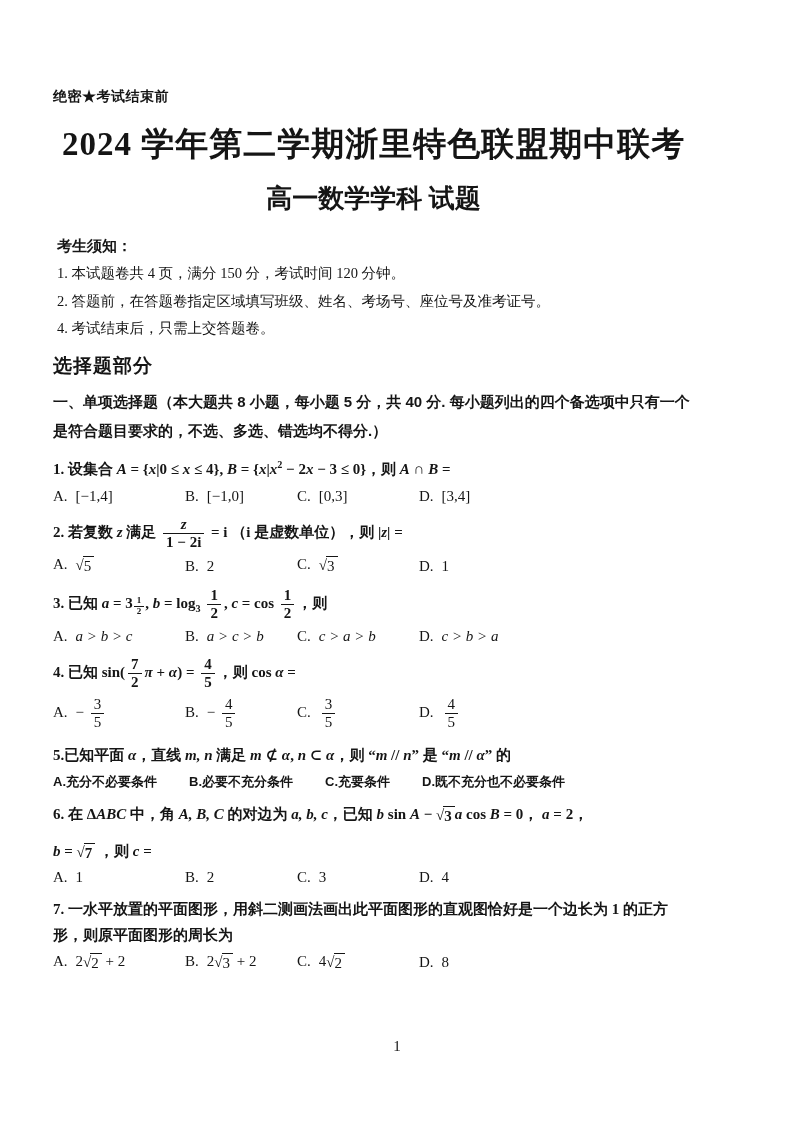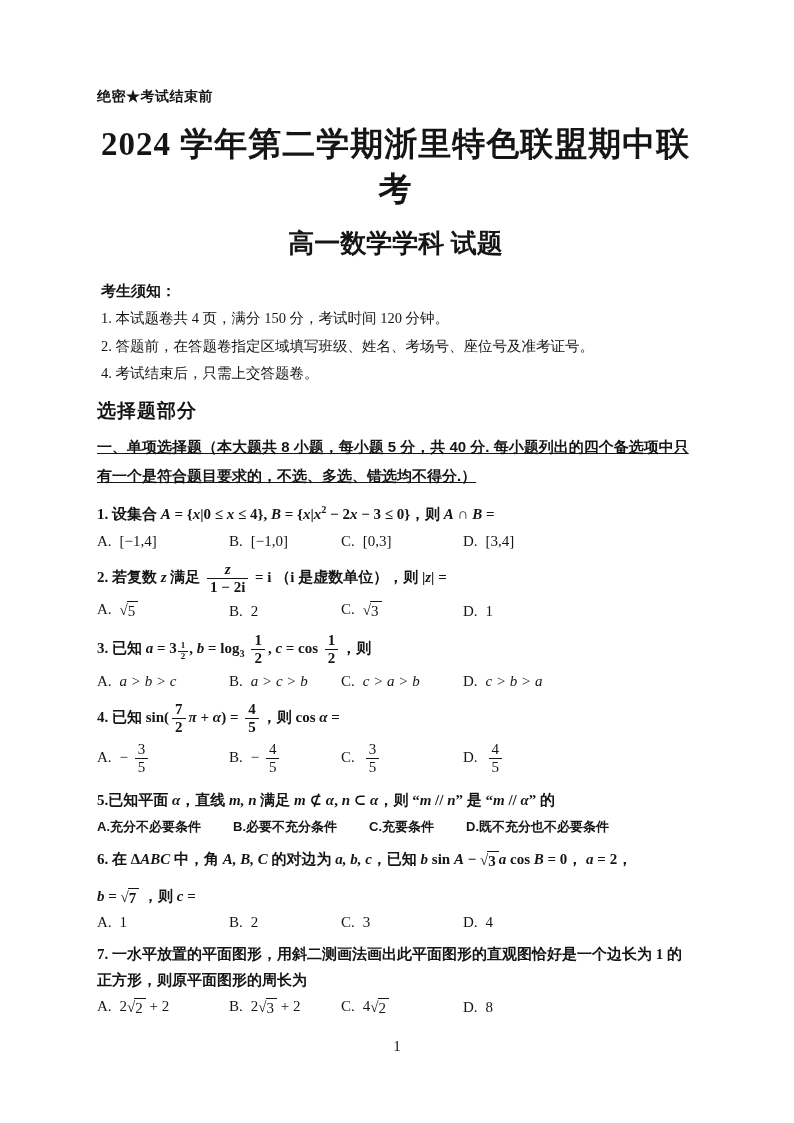--- a/index.html
+++ b/index.html
@@ -5,41 +5,40 @@
   html,body{margin:0;padding:0;background:#ffffff;}
   .page{
     position:relative;
     width:794px;height:1123px;
     margin:0 auto;
     background:#ffffff;
     color:#151515;
     font-family:"Liberation Serif","DejaVu Serif",serif;
     overflow:hidden;
   }
-  .content{padding:88px 100px 0 97px;}
+  .content{padding:88px 100px 0 53px;}
   .security{font-size:14px;font-weight:700;letter-spacing:.5px;}
   .title{
     text-align:center;font-size:33px;font-weight:700;
     margin-top:16px;letter-spacing:1px;
   }
   .subtitle{text-align:center;font-size:26px;font-weight:700;margin-top:14px;}
   .notice{margin-top:18px;font-size:14.5px;}
   .notice-heading{
     font-weight:700;font-size:15px;margin:0 0 2px 0;
     font-family:"Liberation Sans","DejaVu Sans",sans-serif;
   }
   .notice p{margin:4px 4px;line-height:1.62;}
   .section-heading{
     text-align:left;font-size:19px;font-weight:700;margin-top:12px;
     font-family:"Liberation Sans","DejaVu Sans",sans-serif;letter-spacing:1px;
   }
   .intro{
     font-weight:700;font-size:15px;line-height:1.95;margin-top:8px;
     font-family:"Liberation Sans","DejaVu Sans",sans-serif;
-    text-decoration:underline;
   }
   #questions{margin-top:4px;}
   .question{font-size:15px;margin-bottom:7px;}
   .stem{margin:11px 0 5px 0;line-height:1.7;font-weight:bold;}
   .m{font-style:italic;}
   .options{margin:2px 0 10px 0;}
   .options.grid{display:grid;grid-template-columns:132px 112px 122px 1fr;align-items:center;}
   .options.inline{
     display:flex;gap:32px;font-size:13px;
     font-family:"Liberation Sans","DejaVu Sans",sans-serif;font-weight:700;

